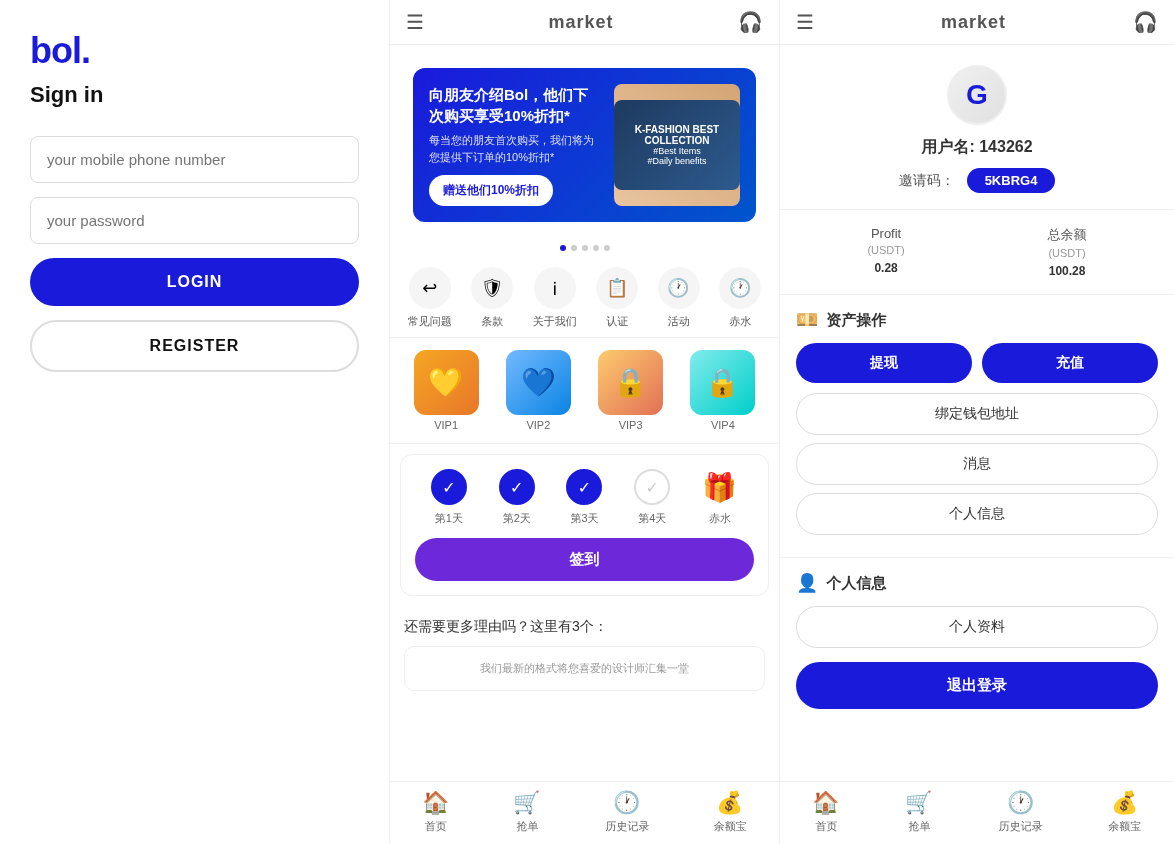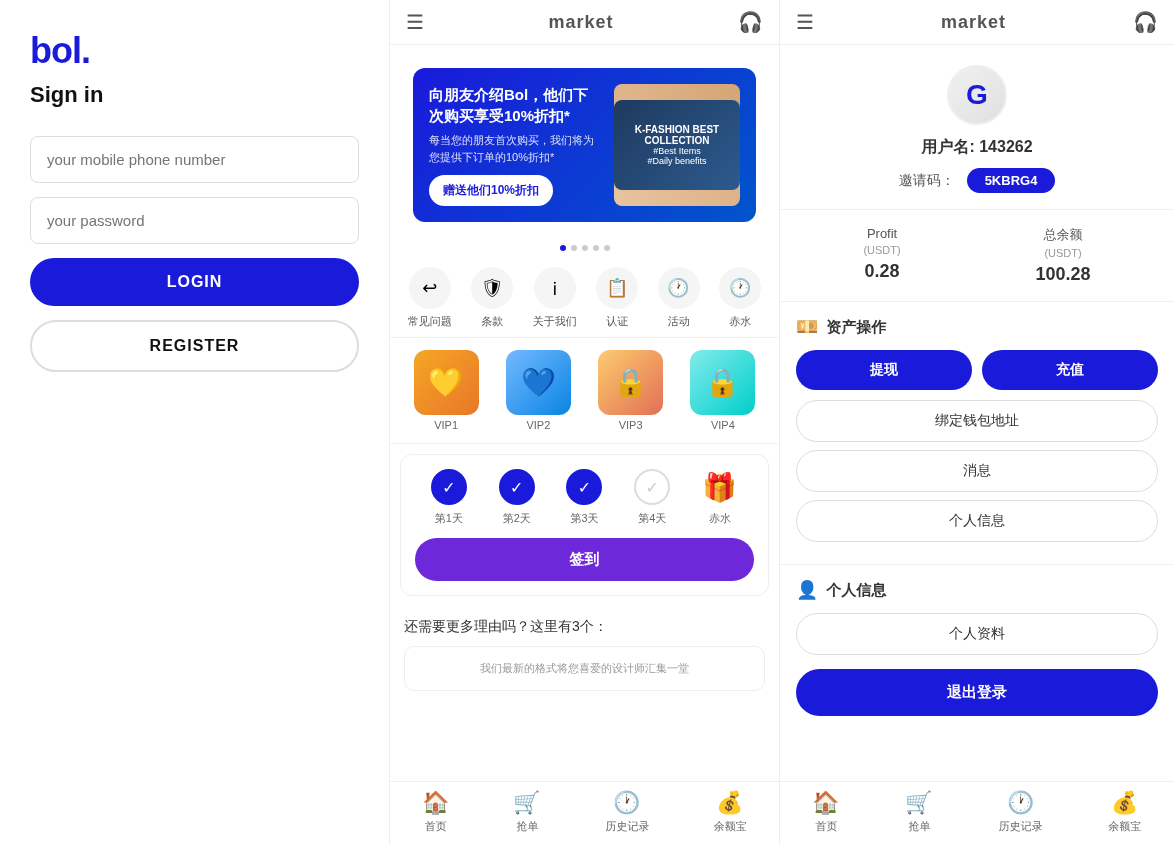--- a/index.html
+++ b/index.html
@@ -349,21 +349,21 @@
     
     .stats-row {
       display: flex;
       justify-content: space-around;
       padding: 16px;
       border-bottom: 1px solid #f0f0f0;
     }
     .stat-item { text-align: center; }
     .stat-label { font-size: 13px; color: #555; margin-bottom: 3px; }
     .stat-sub { font-size: 11px; color: #999; margin-bottom: 5px; }
-    .stat-value { font-size: 18px; font-weight: 700; color: #333; }
+    .stat-value { font-size: 12px; font-weight: 700; color: #333; }
 
     
     .asset-section {
       padding: 14px 16px;
       border-bottom: 1px solid #f0f0f0;
     }
     .section-title-row {
       display: flex;
       align-items: center;
       gap: 8px;

